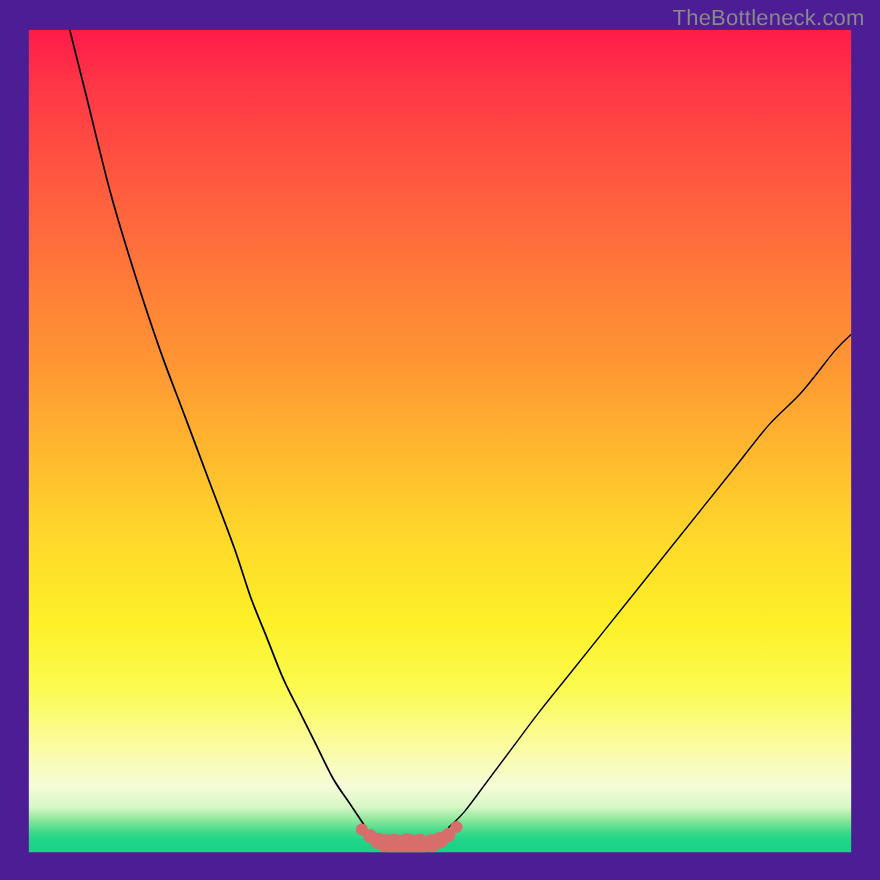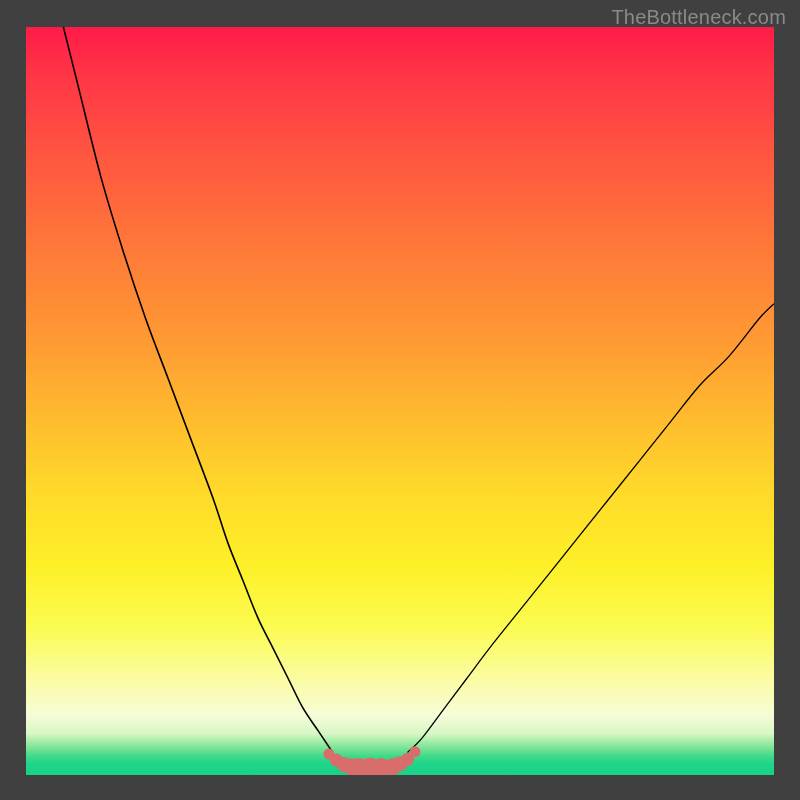--- a/index.html
+++ b/index.html
@@ -10,21 +10,21 @@
     background: #000;
     font-family: Arial, Helvetica, sans-serif;
     overflow: hidden;
   }
   .frame {
     position: absolute;
     left: 0;
     top: 0;
     width: 800px;
     height: 800px;
-    background: #404040;
+    background: #4c1d95;
   }
   .watermark {
     position: absolute;
     top: 6px;
     right: 14px;
     color: #8a8a8a;
     font-size: 20px;
     font-weight: 500;
     letter-spacing: 0.2px;
     z-index: 50;

